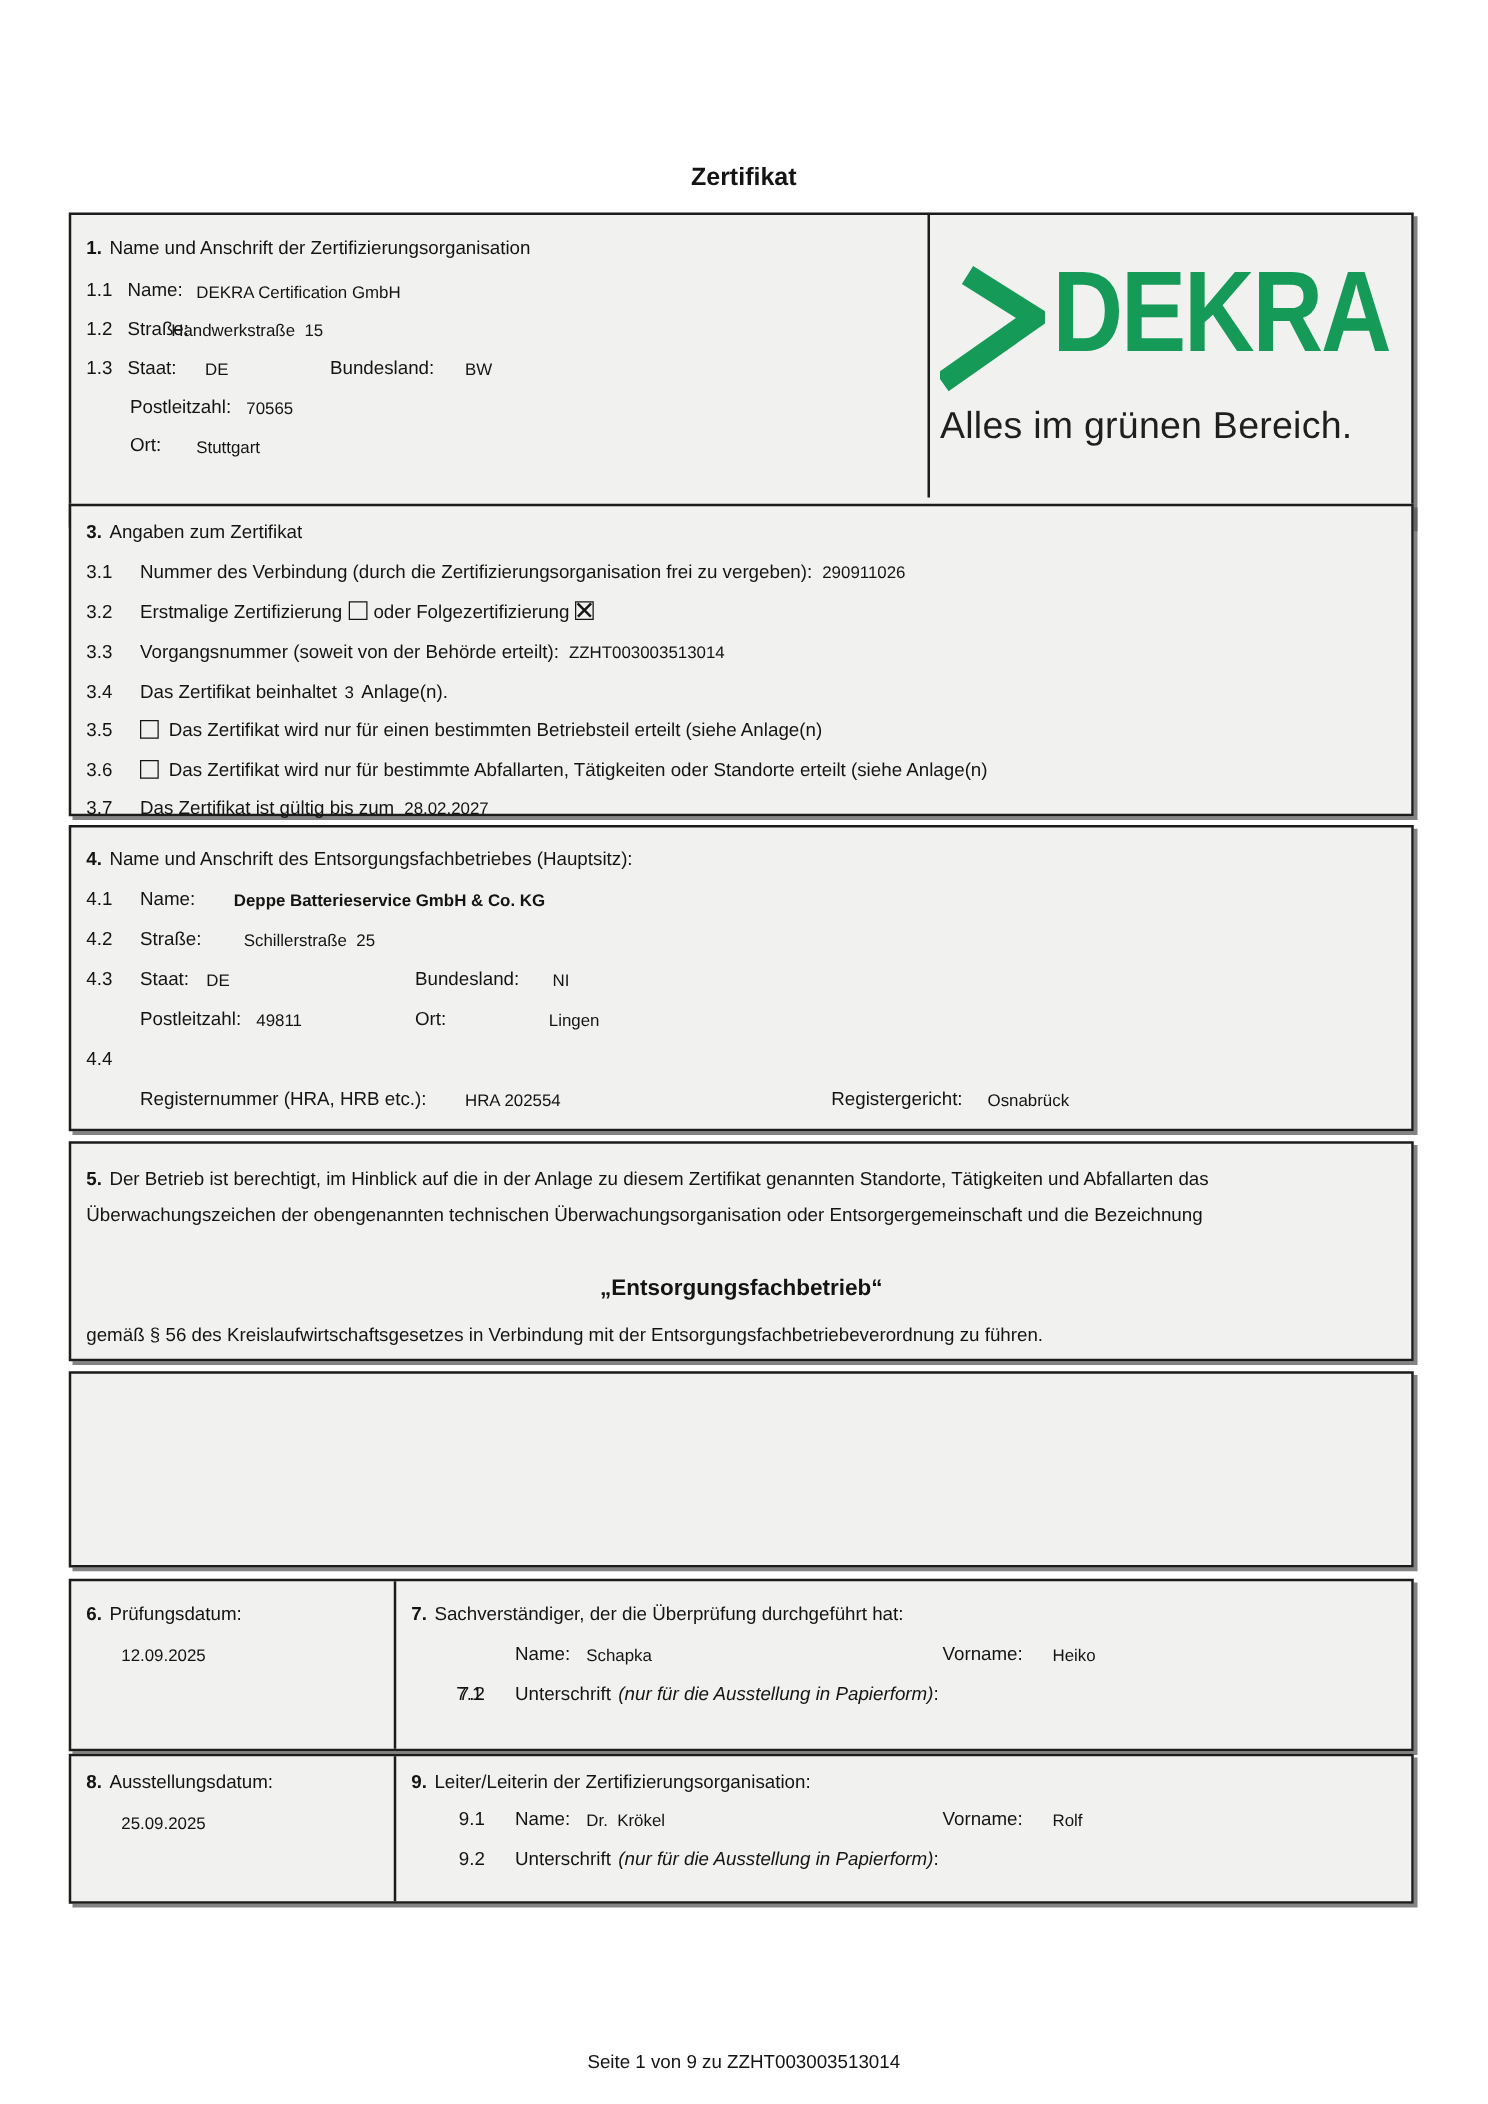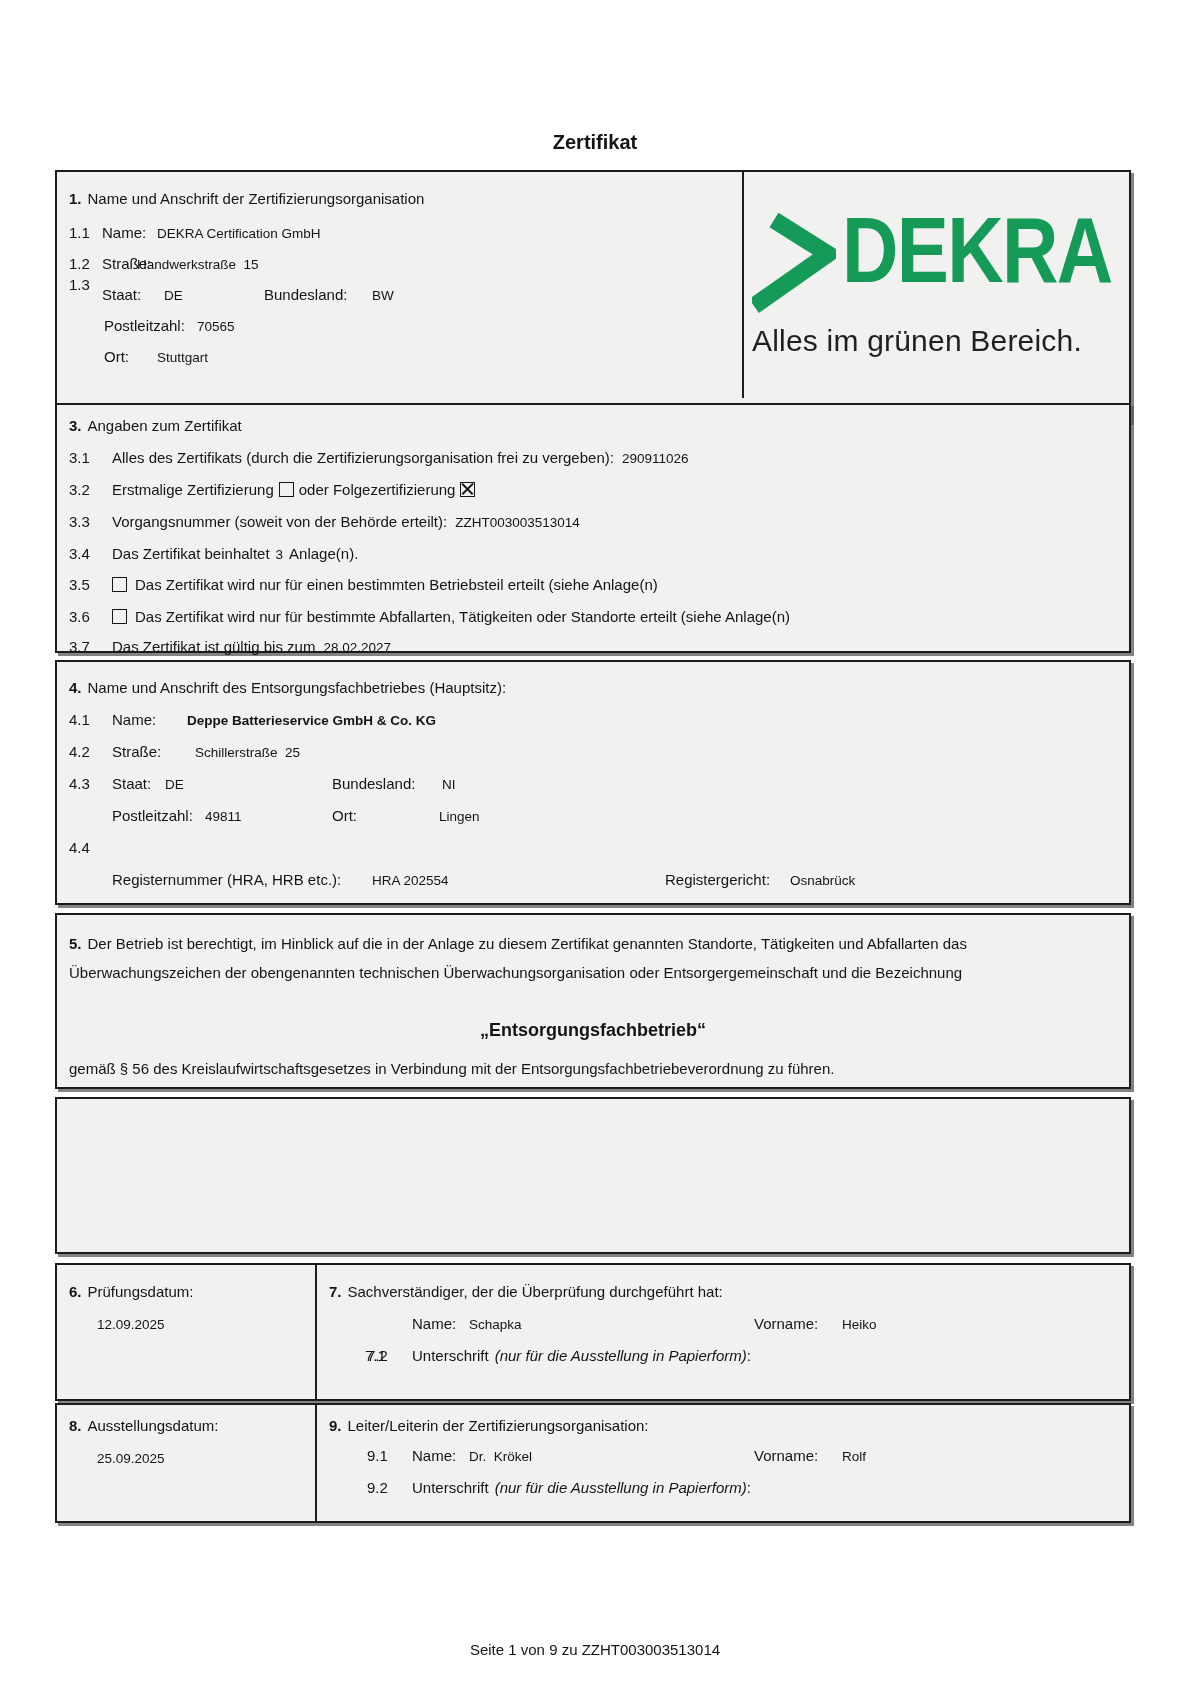--- a/index.html
+++ b/index.html
@@ -48,21 +48,21 @@
     <span class="t lbl" style="left:12px;top:18px;"><span class="secnum">1.</span><span>Name und Anschrift der Zertifizierungsorganisation</span></span>
 
     <span class="t lbl" style="left:12px;top:52px;">1.1</span>
     <span class="t lbl" style="left:45px;top:52px;">Name:</span>
     <span class="t val" style="left:100px;top:54px;">DEKRA Certification GmbH</span>
 
     <span class="t lbl" style="left:12px;top:83px;">1.2</span>
     <span class="t lbl" style="left:45px;top:83px;">Straße:</span>
     <span class="t val" style="left:80px;top:85px;">Handwerkstraße  15</span>
 
-    <span class="t lbl" style="left:12px;top:104px;text-align:right;">1.3</span>
+    <span class="t lbl" style="left:12px;top:114px;text-align:right;">1.3</span>
     <span class="t lbl" style="left:45px;top:114px;">Staat:</span>
     <span class="t val" style="left:107px;top:116px;">DE</span>
     <span class="t lbl" style="left:207px;top:114px;">Bundesland:</span>
     <span class="t val" style="left:315px;top:116px;">BW</span>
 
     <span class="t lbl" style="left:47px;top:145px;">Postleitzahl:</span>
     <span class="t val" style="left:140px;top:147px;">70565</span>
 
     <span class="t lbl" style="left:47px;top:176px;">Ort:</span>
     <span class="t val" style="left:100px;top:178px;">Stuttgart</span>
@@ -73,21 +73,21 @@
       </svg>
       <div id="dekra-wordmark">DEKRA</div>
       <div id="dekra-tagline">Alles im grünen Bereich.</div>
     </div>
   </div>
 
   <div class="box" style="top:403px;height:250px;">
     <span class="t lbl" style="left:12px;top:12px;"><span class="secnum">3.</span><span>Angaben zum Zertifikat</span></span>
 
     <span class="t lbl" style="left:12px;top:44px;">3.1</span>
-    <span class="t lbl" style="left:55px;top:44px;"><span>Alles des Zertifikats (durch die Zertifizierungsorganisation frei zu vergeben):</span><span class="val gap8">290911026</span></span>
+    <span class="t lbl" style="left:55px;top:44px;"><span>Nummer des Verbindung (durch die Zertifizierungsorganisation frei zu vergeben):</span><span class="val gap8">290911026</span></span>
 
     <span class="t lbl" style="left:12px;top:76px;">3.2</span>
     <span class="t lbl" style="left:55px;top:76px;"><span>Erstmalige Zertifizierung</span><span class="cb"></span><span>oder Folgezertifizierung</span><span class="cb checked"></span></span>
 
     <span class="t lbl" style="left:12px;top:108px;">3.3</span>
     <span class="t lbl" style="left:55px;top:108px;"><span>Vorgangsnummer (soweit von der Behörde erteilt):</span><span class="val gap8">ZZHT003003513014</span></span>
 
     <span class="t lbl" style="left:12px;top:140px;">3.4</span>
     <span class="t lbl" style="left:55px;top:140px;"><span>Das Zertifikat beinhaltet</span><span class="val" style="margin:0 6px;">3</span><span>Anlage(n).</span></span>
 

